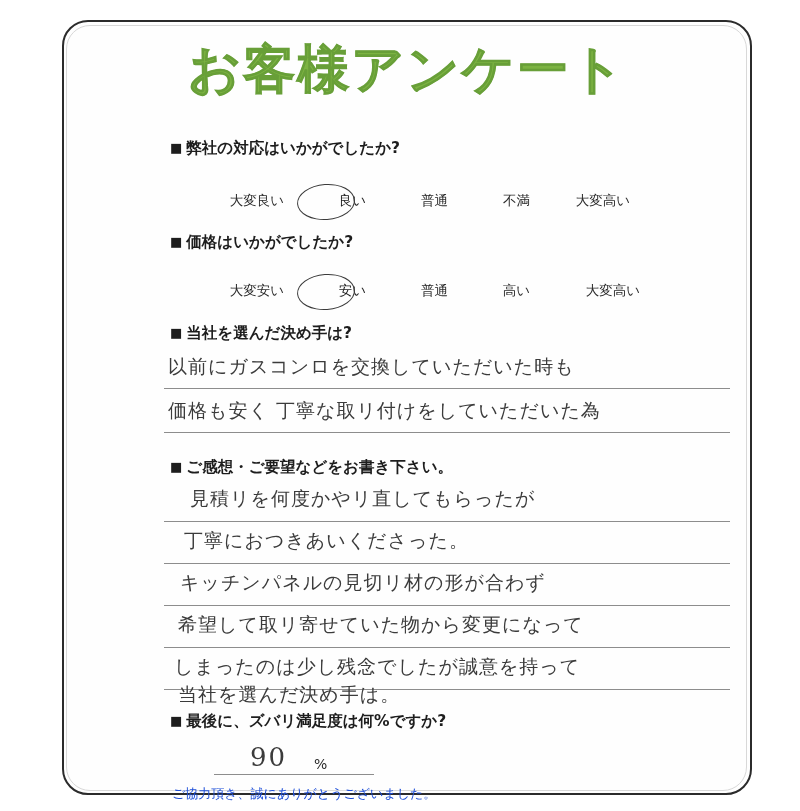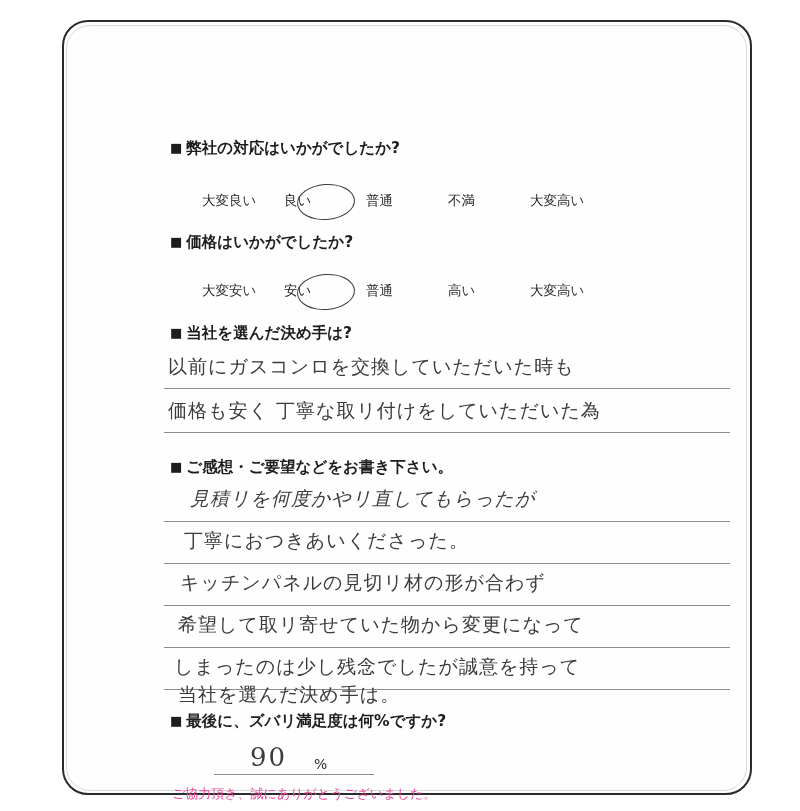--- a/index.html
+++ b/index.html
@@ -80,21 +80,21 @@
   .options {
     position: absolute;
     display: flex;
     align-items: center;
   }
   .option {
     font-family: Liberation Serif, serif;
     font-size: 13.5px;
     color: #2a2a2a;
     white-space: nowrap;
-    text-align: left;
+    text-align: right;
   }
   .option.circled {
     position: relative;
     color: #1a1a1a;
   }
   .option.circled::before {
     content: "";
     position: absolute;
     left: 50%;
     top: 50%;
@@ -130,33 +130,34 @@
   .percent-sign {
     position: absolute;
     font-family: "DejaVu Sans", sans-serif;
     font-size: 14px;
     color: #2a2a2a;
   }
   .footer {
     position: absolute;
     font-family: Liberation Mono, monospace;
     font-size: 13px;
-    color: #ec4899;
+    color: #1d4ed8;
     white-space: nowrap;
   }
 </style>
 </head>
 <body>
 
 <div class="sheet">
 
   <div class="paper-frame"></div>
 
   <div class="content">
 
+    <div class="title">お客様アンケート</div>
 
     <div class="question" style="left:108px; top:118px;">
       <span class="q-mark">■</span><span>弊社の対応はいかがでしたか?</span>
     </div>
     <div class="options" style="left:140px; top:172px; width:480px;">
       <div class="option" style="width:82px;">大変良い</div>
       <div class="option circled" style="width:82px;">良い</div>
       <div class="option" style="width:82px;">普通</div>
       <div class="option" style="width:82px;">不満</div>
       <div class="option" style="width:100px;">大変高い</div>
@@ -182,21 +183,21 @@
     <div class="hw" style="left:106px; top:378px;">価格も安く 丁寧な取リ付けをしていただいた為</div>
 
     <div class="question" style="left:108px; top:437px;">
       <span class="q-mark">■</span><span>ご感想・ご要望などをお書き下さい。</span>
     </div>
     <div class="rule" style="left:102px; top:501px; width:566px;"></div>
     <div class="rule" style="left:102px; top:543px; width:566px;"></div>
     <div class="rule" style="left:102px; top:585px; width:566px;"></div>
     <div class="rule" style="left:102px; top:627px; width:566px;"></div>
     <div class="rule" style="left:102px; top:669px; width:566px;"></div>
-    <div class="hw" style="left:128px; top:466px;font-style:italic;">見積リを何度かやリ直してもらったが</div>
+    <div class="hw" style="left:128px; top:466px;">見積リを何度かやリ直してもらったが</div>
     <div class="hw" style="left:118px; top:550px;">キッチンパネルの見切リ材の形が合わず</div>
     <div class="hw" style="left:122px; top:508px;">丁寧におつきあいくださった。</div>
     <div class="hw" style="left:116px; top:592px;">希望して取リ寄せていた物から変更になって</div>
     <div class="hw" style="left:112px; top:634px;">しまったのは少し残念でしたが誠意を持って</div>
     <div class="hw" style="left:116px; top:662px;">当社を選んだ決め手は。</div>
 
     <div class="question" style="left:108px; top:691px;">
       <span class="q-mark">■</span><span>最後に、ズバリ満足度は何%ですか?</span>
     </div>
     <div class="rule" style="left:152px; top:754px; width:160px;"></div>

